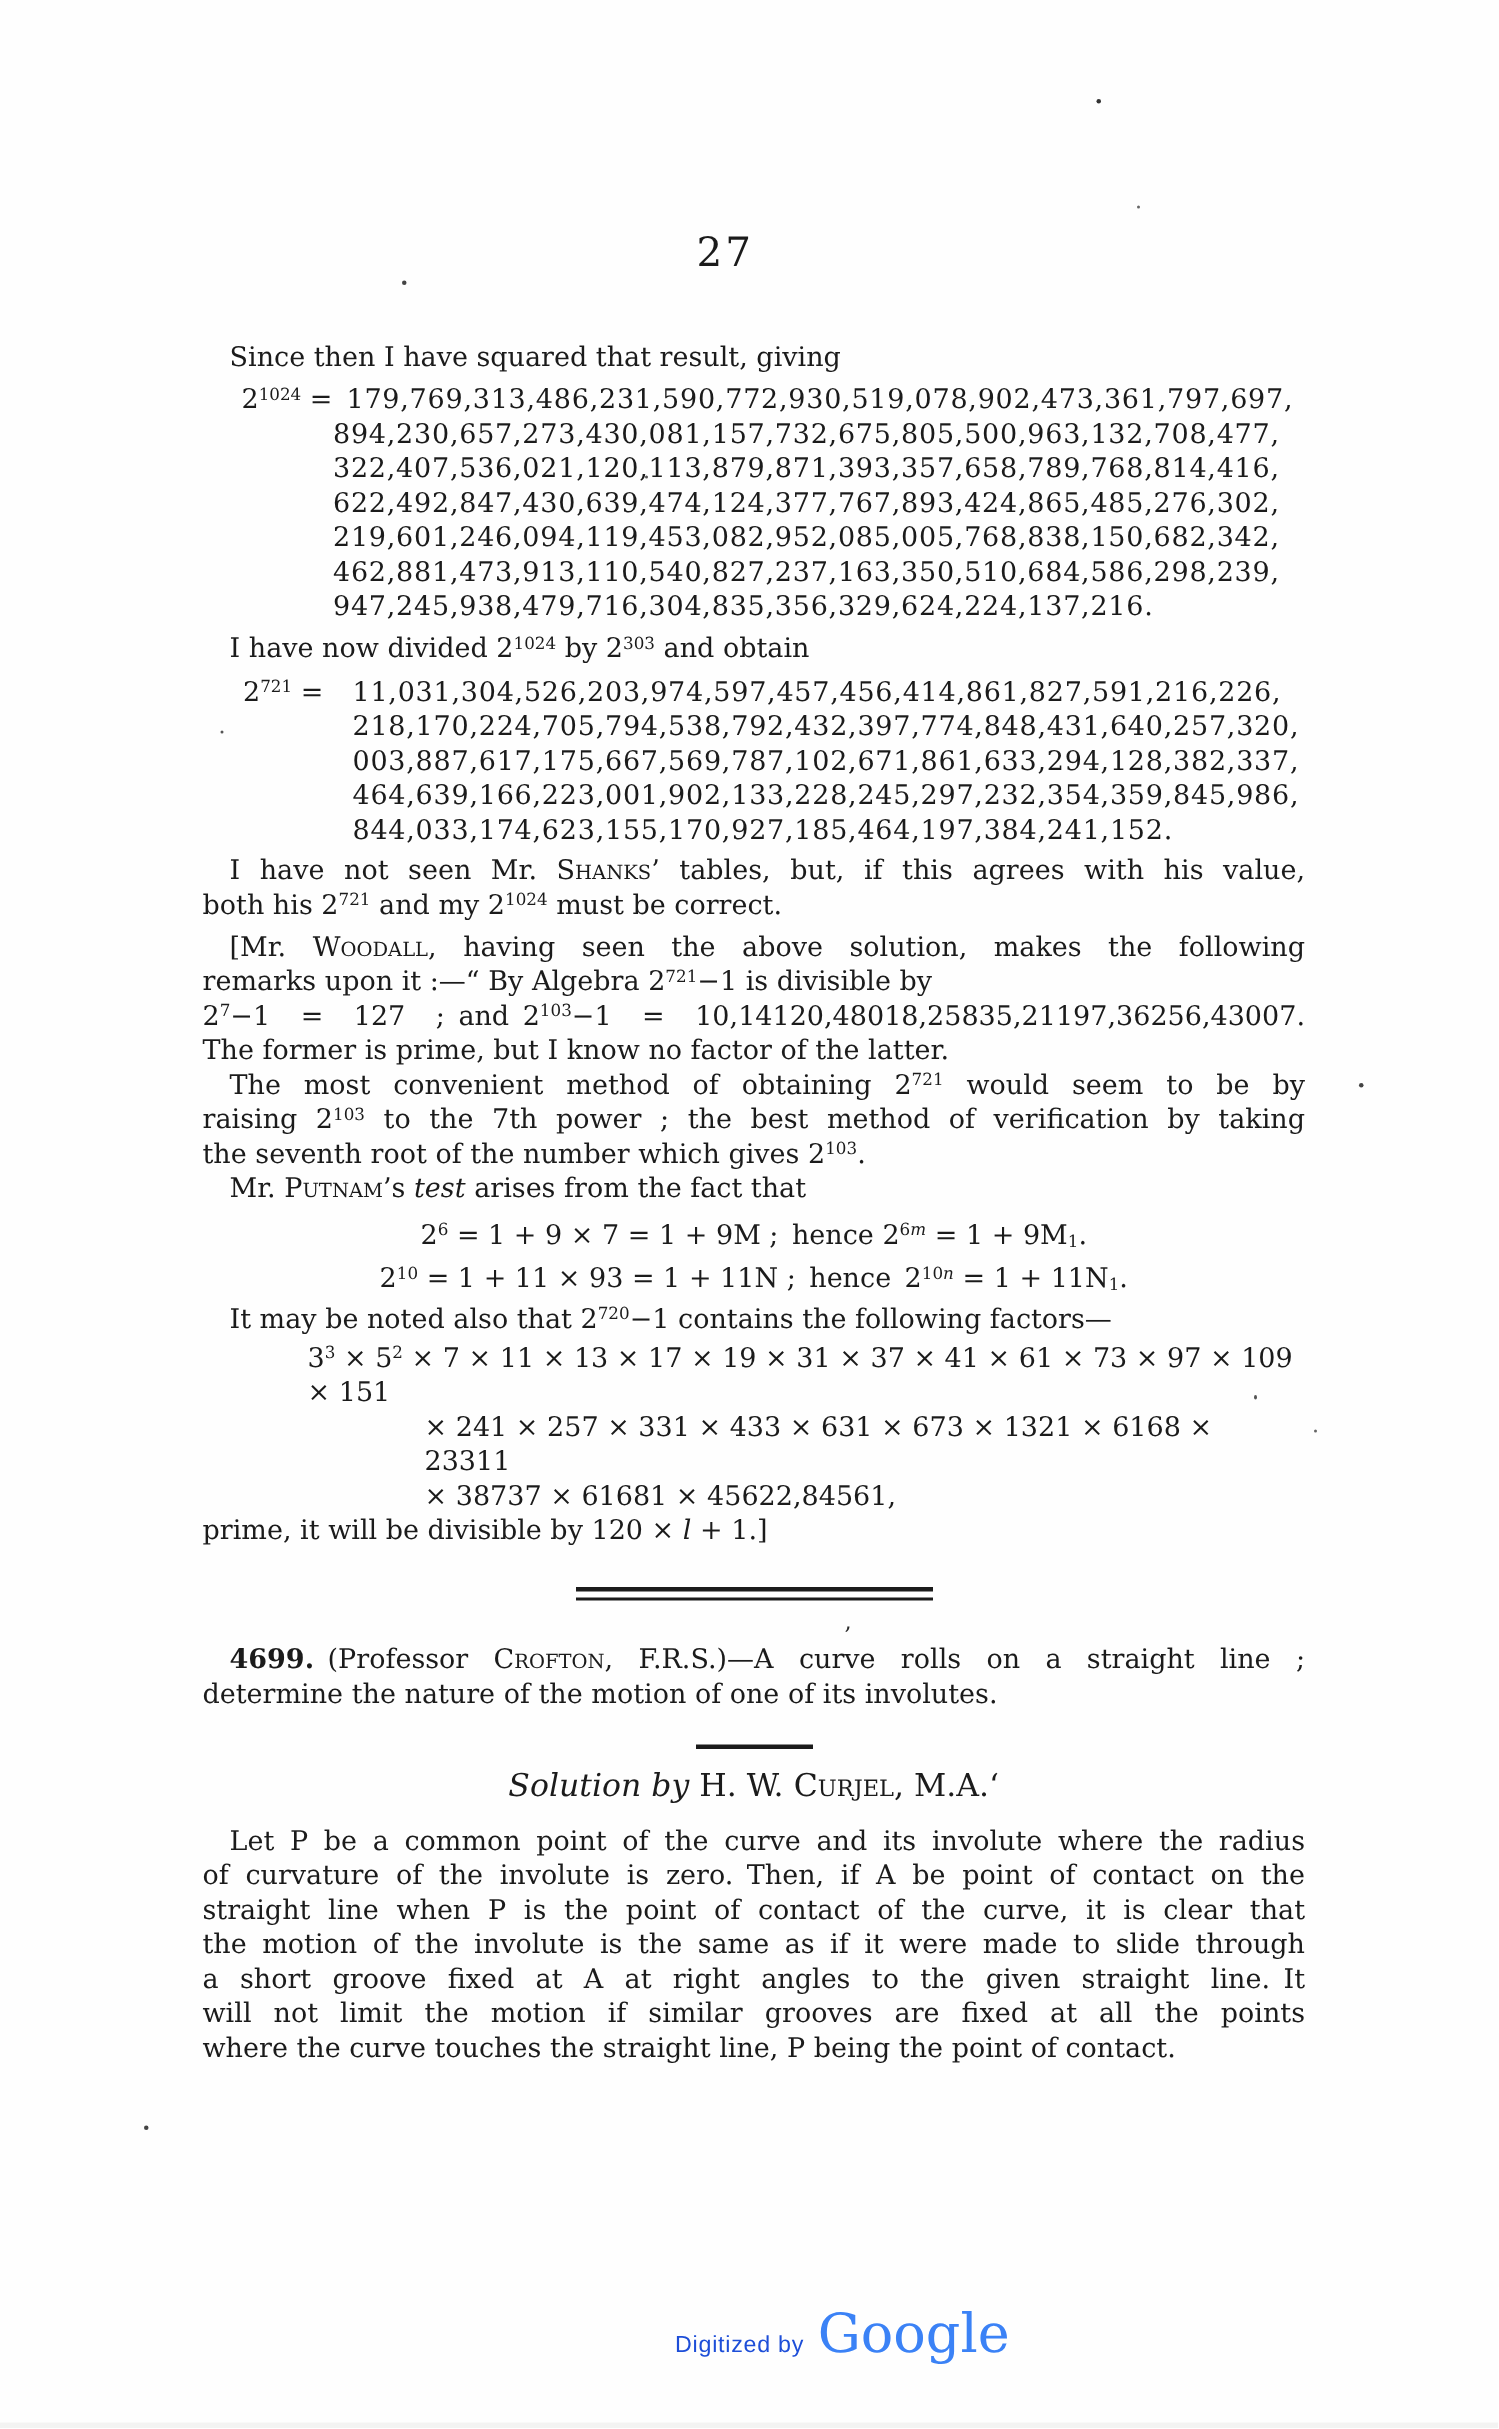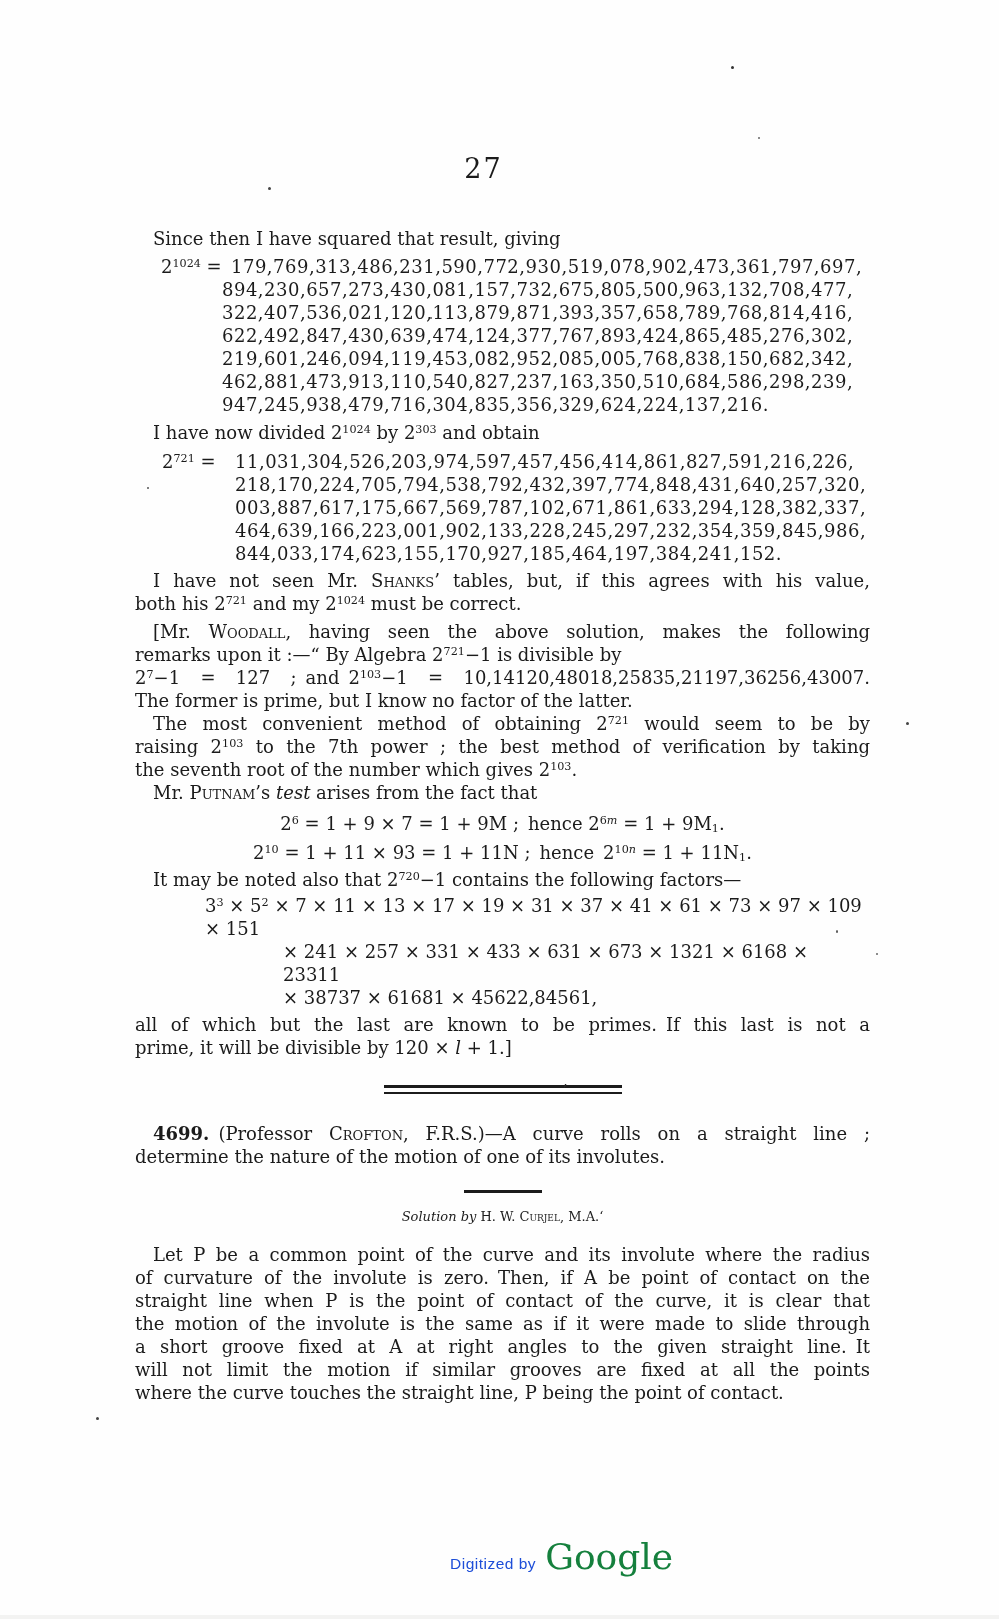--- a/index.html
+++ b/index.html
@@ -25,24 +25,24 @@
   sub{font-size:62%;line-height:0;vertical-align:-0.2em;letter-spacing:0;}
   .supi{font-style:italic;}
   .i{font-style:italic;}
   .sc{font-variant:small-caps;}
   .b{font-weight:bold;}
   .mt3{margin-top:3px;}.mt4{margin-top:4px;}.mt5{margin-top:5px;}.mt6{margin-top:6px;}
   .mt8{margin-top:8px;}.mt12{margin-top:12px;}.mt14{margin-top:14px;}.mt28{margin-top:28px;}
   .drule{width:238px;height:4px;margin:26px auto 0;
          border-top:3px solid #1b1b1b;border-bottom:2px solid #1b1b1b;}
   .srule{width:78px;height:0;margin:22px auto 0;border-top:3px solid #1b1b1b;}
-  .byline{font-size:13px;line-height:24px;}
+  .byline{font-size:21px;line-height:24px;}
   .watermark{position:absolute;left:450px;top:1536px;display:flex;align-items:baseline;gap:9px;}
   .wm-text{font-family:"Liberation Sans",sans-serif;font-size:15.5px;color:#1d4ed8;letter-spacing:0.5px;}
-  .wm-logo{font-family:"DejaVu Serif",serif;font-size:36px;color:#15803d;}
+  .wm-logo{font-family:"DejaVu Serif",serif;font-size:36px;color:#3b82f6;}
   .speck{position:absolute;border-radius:50%;}
   .comma-artifact{position:absolute;left:563px;top:1072px;font-size:15px;color:#2a2a2a;}
   .bottom-edge{position:absolute;left:0;bottom:0;width:999px;height:4px;background:#f3f3f2;}
 </style>
 </head>
 <body>
 
 <div class="page">
 
   <div class="pagenum">27</div>
@@ -81,21 +81,20 @@
     <p class="line indent j">The most convenient method of obtaining 2<sup class="sup">721</sup> would seem to be by</p>
     <p class="line j">raising 2<sup class="sup">103</sup> to the 7th power ; the best method of verification by taking</p>
     <p class="line">the seventh root of the number which gives 2<sup class="sup">103</sup>.</p>
     <p class="line indent">Mr. <span class="sc">Putnam</span>’s <span class="i">test</span> arises from the fact that</p>
     <p class="line center mt8">2<sup class="sup">6</sup> = 1 + 9 × 7 = 1 + 9M ; hence 2<sup class="sup">6</sup><sup class="supi">m</sup> = 1 + 9M<sub class="sub">1</sub>.</p>
     <p class="line center mt6">2<sup class="sup">10</sup> = 1 + 11 × 93 = 1 + 11N ; hence 2<sup class="sup">10</sup><sup class="supi">n</sup> = 1 + 11N<sub class="sub">1</sub>.</p>
     <p class="line indent mt4">It may be noted also that 2<sup class="sup">720</sup>−1 contains the following factors—</p>
     <p class="line f1 mt3">3<sup class="sup">3</sup> × 5<sup class="sup">2</sup> × 7 × 11 × 13 × 17 × 19 × 31 × 37 × 41 × 61 × 73 × 97 × 109 × 151</p>
     <p class="line f2">× 241 × 257 × 331 × 433 × 631 × 673 × 1321 × 6168 × 23311</p>
     <p class="line f2">× 38737 × 61681 × 45622,84561,</p>
-    <p class="line j mt4">all of which but the last are known to be primes. If this last is not a</p>
     <p class="line">prime, it will be divisible by 120 × <span class="i">l</span> + 1.]</p>
 
     <div class="drule"></div>
 
     <p class="line indent j mt28"><span class="b">4699.</span> (Professor <span class="sc">Crofton</span>, F.R.S.)—A curve rolls on a straight line ;</p>
     <p class="line">determine the nature of the motion of one of its involutes.</p>
 
     <div class="srule"></div>
 
     <p class="line center byline mt12"><span class="i">Solution by</span> H. W. <span class="sc">Curjel</span>, M.A.‘</p>

